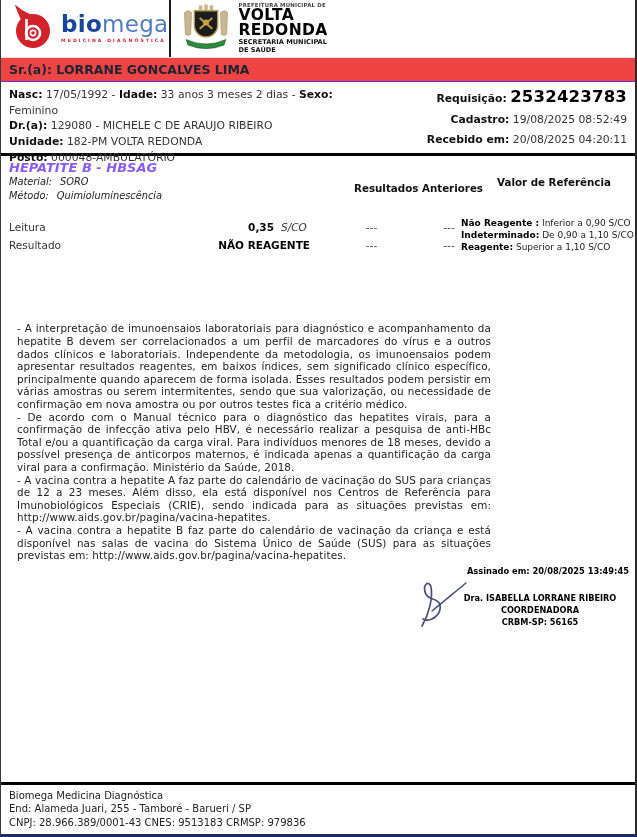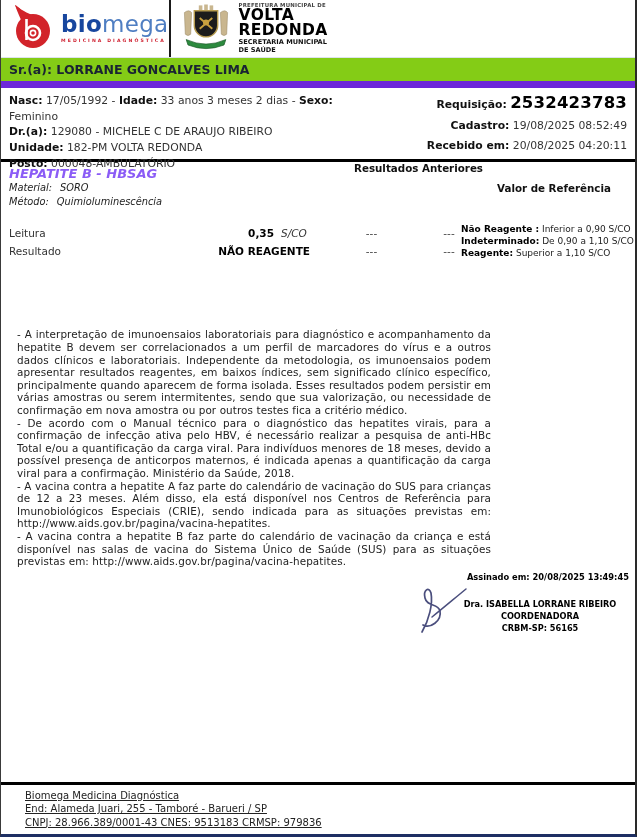--- a/index.html
+++ b/index.html
@@ -17,37 +17,37 @@
   .logo-word .b1{color:#17469e;font-weight:bold;}
   .logo-word .b2{color:#4f7ec2;font-weight:normal;}
   .logo-sub{font-size:4.6px;letter-spacing:2.1px;color:#cf2030;margin-top:3px;font-weight:bold;}
   .header-right{display:flex;align-items:center;gap:6px;border-left:2px solid #1a1a1a;
     width:170px;box-sizing:border-box;padding:3px 4px 3px 8px;}
   .gov-text{line-height:1;}
   .gov-line1{font-size:5.4px;font-weight:bold;color:#444;letter-spacing:.2px;}
   .gov-city{font-size:15.5px;font-weight:800;color:#000;line-height:.95;letter-spacing:.4px;}
   .gov-sec{font-size:6.6px;font-weight:bold;color:#111;margin-top:2px;line-height:1.15;}
   
-  .name-band{background:#84cc16;border-top:1px solid #dde3ec;border-bottom:7px solid #6d28d9;
+  .name-band{background:#ef4444;border-top:1px solid #dde3ec;border-bottom:1px solid #6d28d9;
     padding:4px 0 4px 8px;font-size:12.5px;font-weight:bold;color:#1a2433;}
   .info-section{display:flex;justify-content:space-between;padding:5px 8px 0 8px;height:63px;}
   .patient-info{font-size:10.8px;line-height:1.45;color:#333;}
   .patient-info b{color:#111;}
   .req-info{text-align:right;font-size:10.8px;color:#333;width:280px;}
   .req-info b{color:#111;}
   .req-number{font-size:16.5px;font-weight:800;color:#000;letter-spacing:.2px;}
   .req-line{margin-bottom:7px;}
   
   .thick-rule{border-top:3px solid #000;margin-top:3px;}
   
   .exam{position:relative;padding:4px 0 0 8px;}
   .exam-title{font-size:13px;font-weight:bold;font-style:italic;color:#8b5cf6;}
   .exam-meta{font-size:9.8px;font-style:italic;color:#222;line-height:1.4;}
   .exam-meta .lbl{margin-right:8px;}
-  .col-prev{position:absolute;left:345px;top:0;width:145px;text-align:center;
+  .col-prev{position:absolute;left:345px;top:26px;width:145px;text-align:center;
     font-size:10.3px;font-weight:bold;color:#111;}
   .col-ref{position:absolute;left:483px;top:20px;width:140px;text-align:center;
     font-size:10.3px;font-weight:bold;color:#111;}
   .exam-body{position:relative;margin-top:16px;min-height:100px;}
   .res-row{display:grid;grid-template-columns:85px 180px 50px 95px 60px;
     font-size:10.5px;line-height:18px;color:#333;}
   .res-label{text-align:left;}
   .res-value{text-align:right;font-weight:bold;color:#000;}
   .res-value.span2{grid-column:2/4;padding-right:14px;}
   .res-unit{font-style:italic;padding-left:7px;}
@@ -60,21 +60,21 @@
     line-height:12.6px;color:#222;letter-spacing:.1px;}
   .notes p{margin:0;}
   
   .sign-area{position:relative;height:110px;margin-top:4px;}
   .signed-at{position:absolute;right:6px;top:0;font-size:8.3px;font-weight:bold;color:#000;}
   .signature-svg{position:absolute;left:393px;top:10px;}
   .signer{position:absolute;right:10px;top:26px;width:170px;text-align:center;
     font-size:8.2px;font-weight:bold;color:#000;line-height:1.5;}
   
   .footer{position:absolute;left:0;right:0;bottom:0;border-top:3px solid #000;
-    padding:4px 0 5px 24px;font-size:10px;line-height:1.35;color:#222;text-decoration:underline;}
+    padding:4px 0 5px 8px;font-size:10px;line-height:1.35;color:#222;}
 </style>
 </head>
 <body>
 
 <div class="page">
 
   <div class="header">
     <div class="logo-area">
       <span>
         <svg width="42" height="46" viewBox="0 0 42 46">

